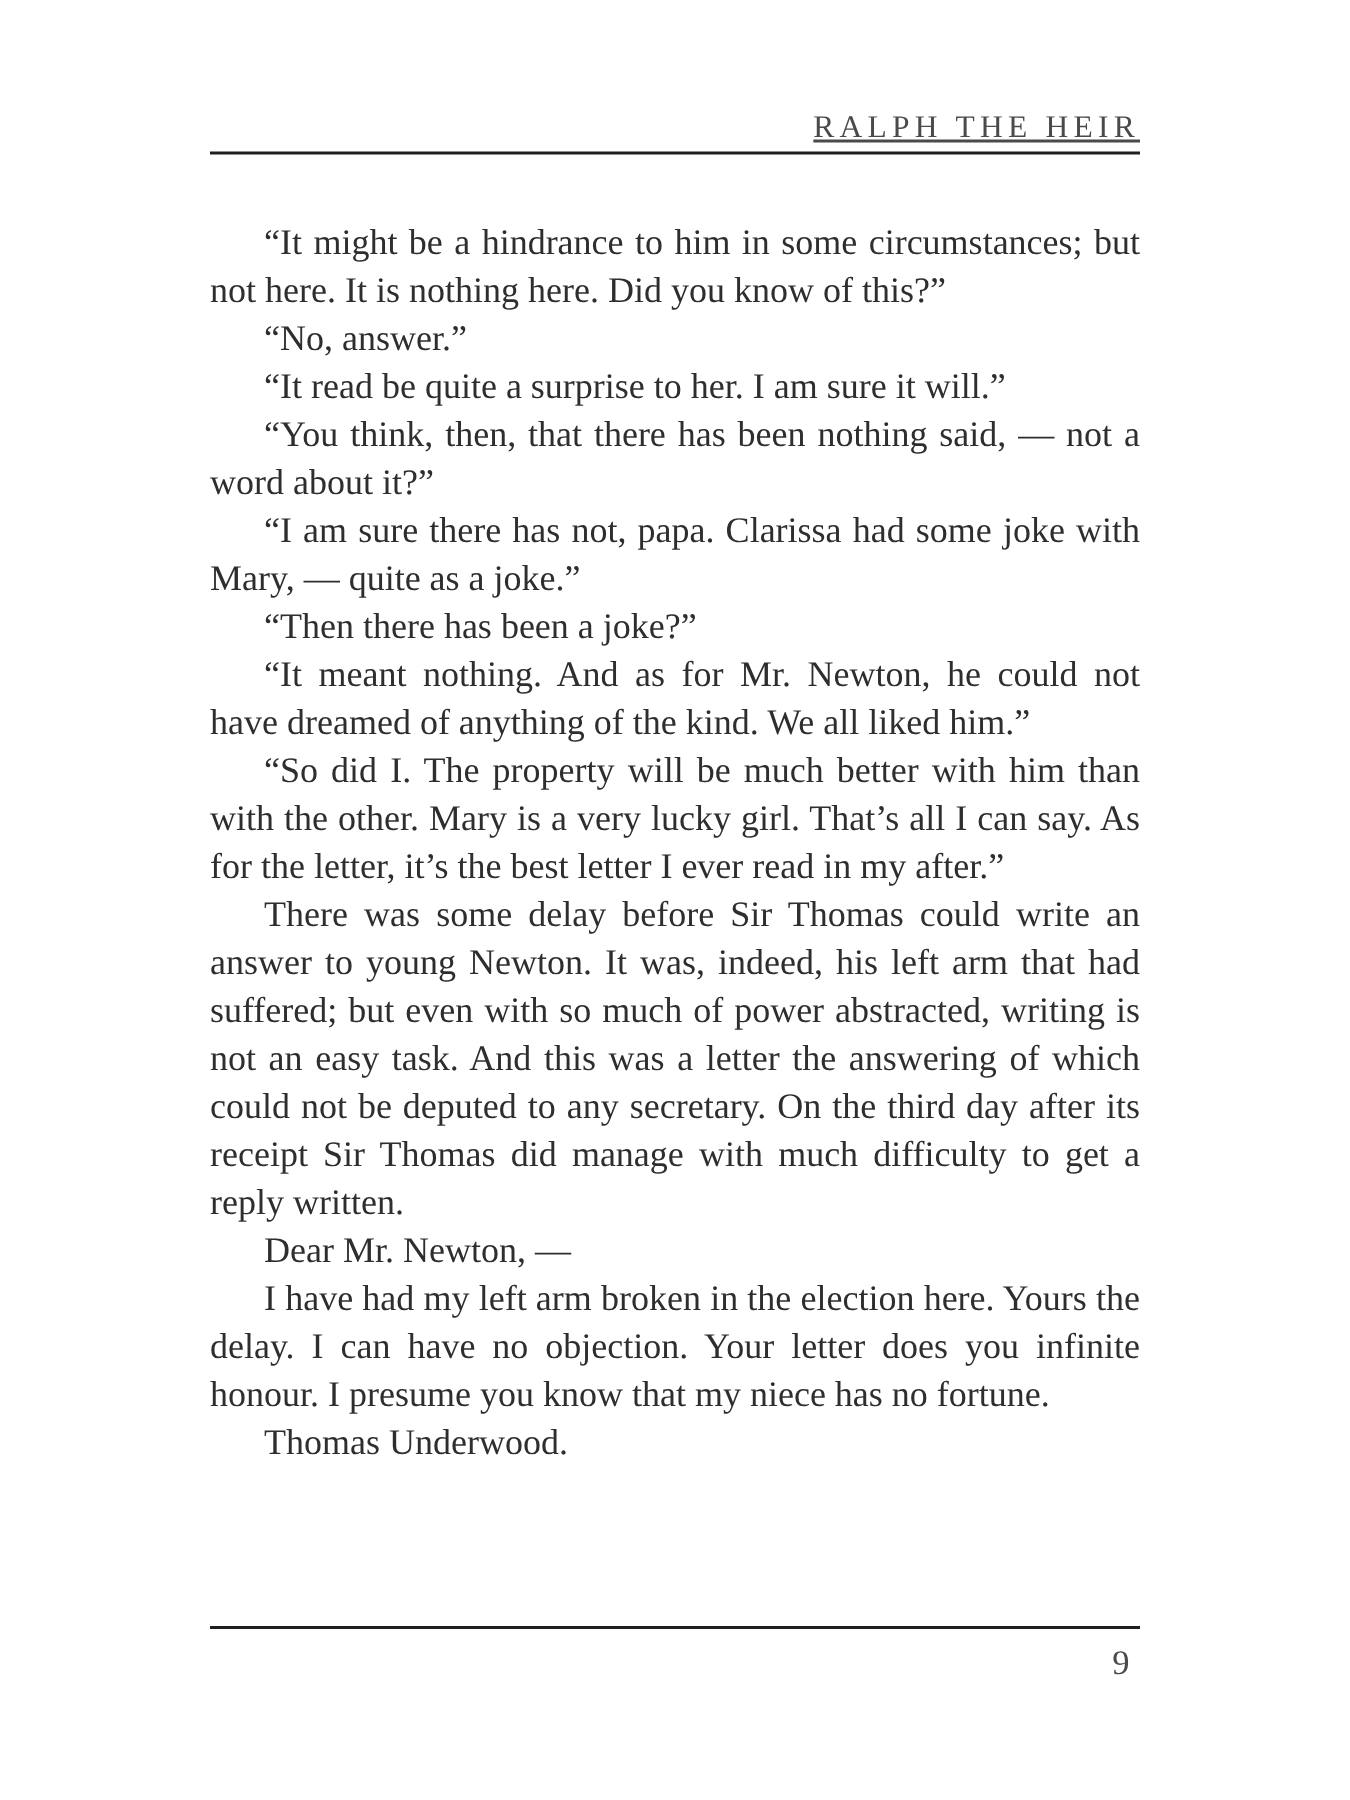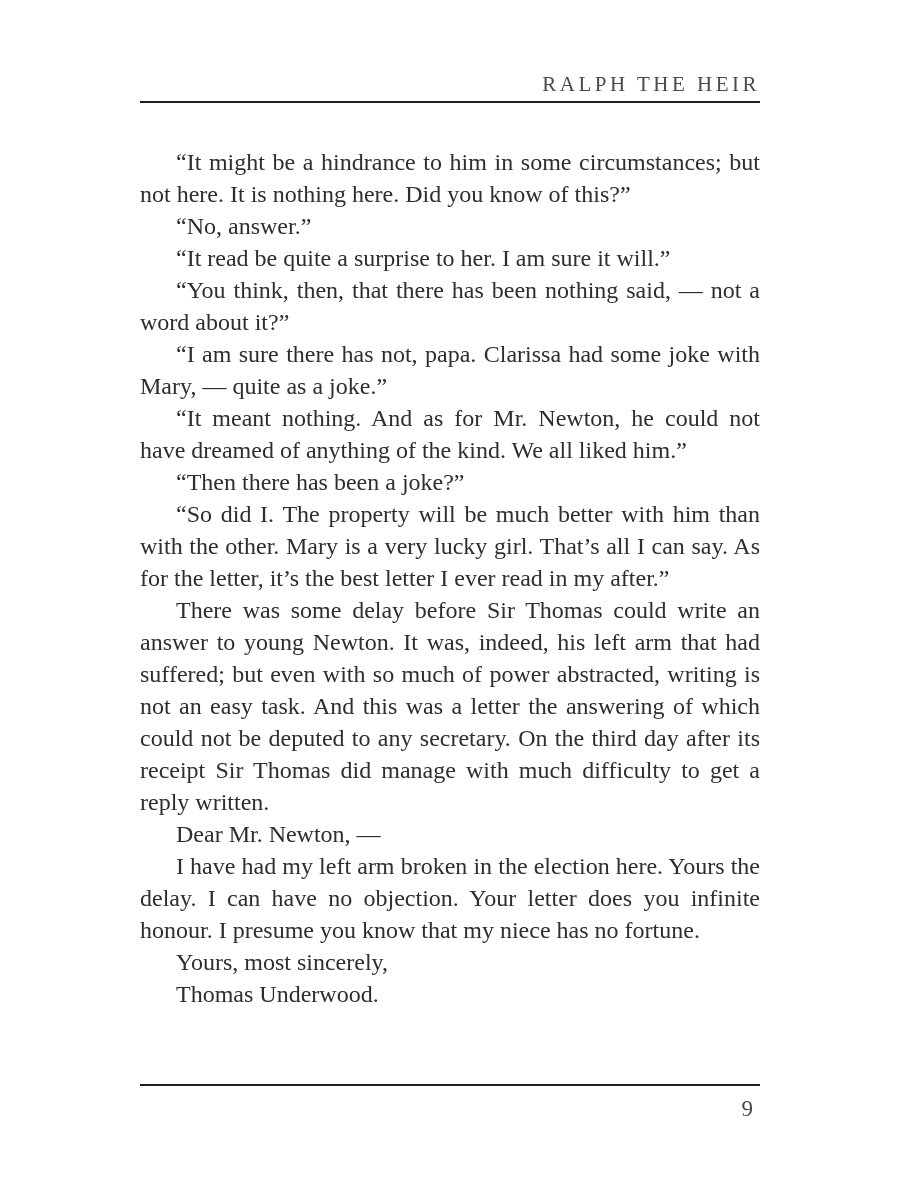--- a/index.html
+++ b/index.html
@@ -22,20 +22,21 @@
     right: 140px;
     top: 72px;
   }
   .running-header .title {
     text-align: right;
     font-size: 21px;
     line-height: 24px;
     letter-spacing: 3.5px;
     color: #4a4a4a;
     font-weight: 400;
+    text-decoration: underline;
   }
   .header-rule {
     margin-top: 5px;
     height: 2px;
     background: #1f1f1f;
   }
   .content {
     position: absolute;
     left: 140px;
     right: 140px;
@@ -77,27 +78,26 @@
     <div class="title">RALPH THE HEIR</div>
     <div class="header-rule"></div>
   </div>
 
   <div class="content">
     <p>“It might be a hindrance to him in some circumstances; but not here. It is nothing here. Did you know of this?”</p>
     <p>“No, answer.”</p>
     <p>“It read be quite a surprise to her. I am sure it will.”</p>
     <p>“You think, then, that there has been nothing said, — not a word about it?”</p>
     <p>“I am sure there has not, papa. Clarissa had some joke with Mary, — quite as a joke.”</p>
+    <p>“Then there has been a joke?”</p>
     <p>“It meant nothing. And as for Mr. Newton, he could not have dreamed of anything of the kind. We all liked him.”</p>
-    <p>“Then there has been a joke?”</p>
     <p>“So did I. The property will be much better with him than with the other. Mary is a very lucky girl. That’s all I can say. As for the letter, it’s the best letter I ever read in my after.”</p>
     <p>There was some delay before Sir Thomas could write an answer to young Newton. It was, indeed, his left arm that had suffered; but even with so much of power abstracted, writing is not an easy task. And this was a letter the answering of which could not be deputed to any secretary. On the third day after its receipt Sir Thomas did manage with much difficulty to get a reply written.</p>
     <p>Dear Mr. Newton, —</p>
     <p>I have had my left arm broken in the election here. Yours the delay. I can have no objection. Your letter does you infinite honour. I presume you know that my niece has no fortune.</p>
-    <p>Yours, most sincerely,</p>
     <p>Thomas Underwood.</p>
   </div>
 
   <div class="page-footer">
     <div class="footer-rule"></div>
     <div class="folio">9</div>
   </div>
 
 </div>
 

